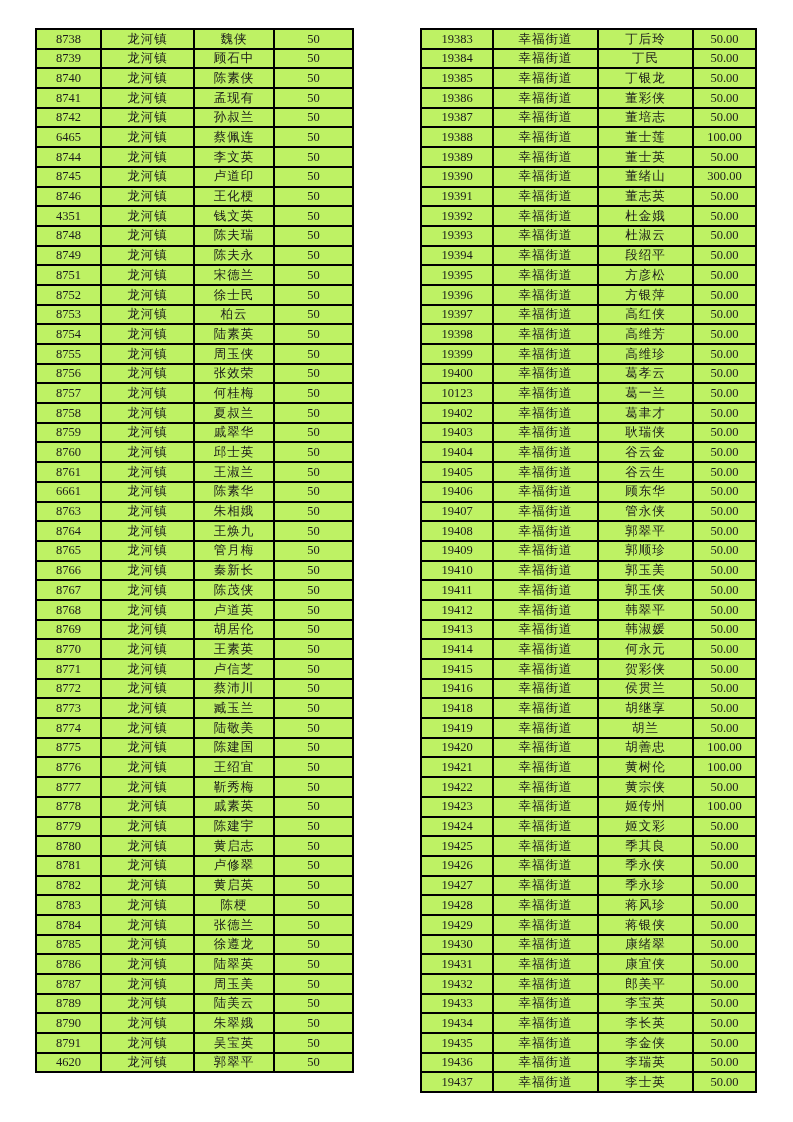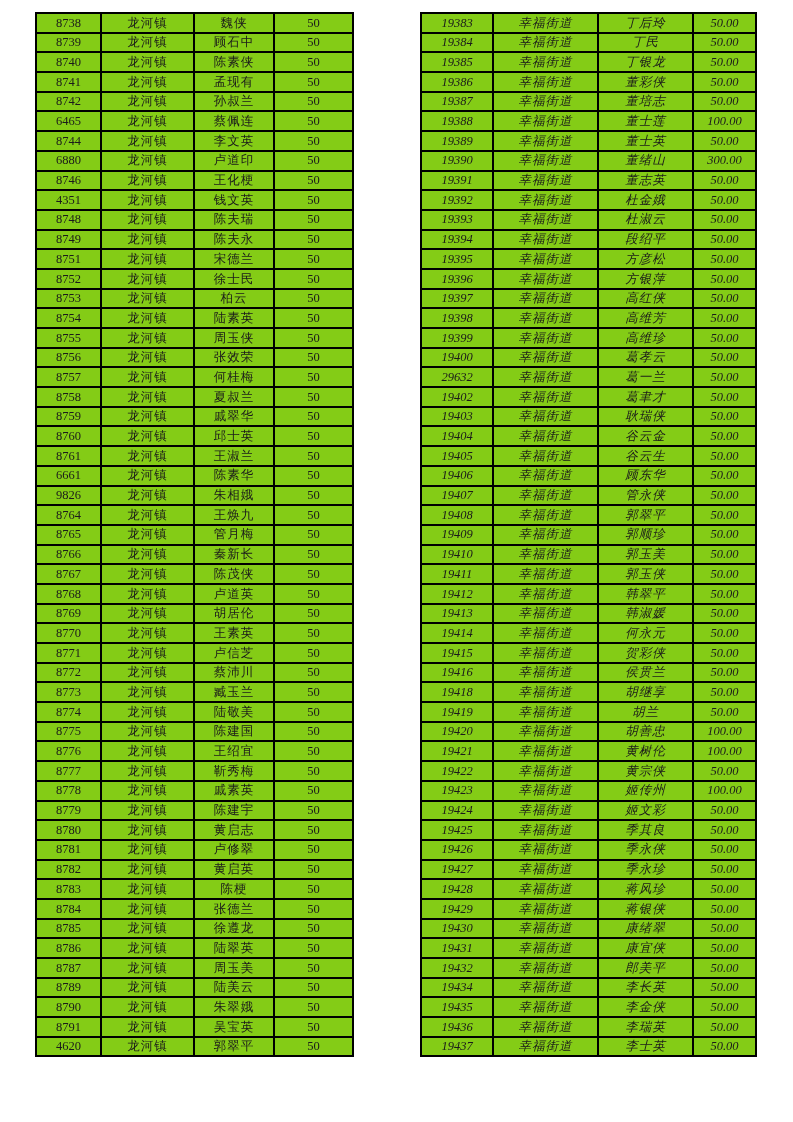--- a/index.html
+++ b/index.html
@@ -10,27 +10,27 @@
     color: #1b1b1b;
   }
   .page {
     position: relative;
     width: 793px; height: 1122px;
     overflow: hidden;
     background: #ffffff;
   }
   table.data-table {
     position: absolute;
-    top: 12px;
+    top: 28px;
     border-collapse: collapse;
     table-layout: fixed;
-    background: #84cc16;
+    background: #bef264;
   }
   table.data-table.left  { left: 35px;  width: 317px; }
-  table.data-table.right { left: 420px; width: 335px; font-style: italic; }
+  table.data-table.right { left: 420px; width: 335px; }
   table.data-table td {
     border: 2px solid #000000;
     height: 17.7px;
     padding: 0 2px;
     text-align: center;
     vertical-align: middle;
     font-size: 12.5px;
     line-height: 1;
     white-space: nowrap;
     overflow: hidden;
@@ -102,21 +102,21 @@
   </tr>
 
   <tr>
     <td class="cell-id">8744</td>
     <td class="cell-district">龙河镇</td>
     <td class="cell-name">李文英</td>
     <td class="cell-amount">50</td>
   </tr>
 
   <tr>
-    <td class="cell-id">6880</td>
+    <td class="cell-id">8745</td>
     <td class="cell-district">龙河镇</td>
     <td class="cell-name">卢道印</td>
     <td class="cell-amount">50</td>
   </tr>
 
   <tr>
     <td class="cell-id">8746</td>
     <td class="cell-district">龙河镇</td>
     <td class="cell-name">王化梗</td>
     <td class="cell-amount">50</td>
@@ -222,21 +222,21 @@
   </tr>
 
   <tr>
     <td class="cell-id">6661</td>
     <td class="cell-district">龙河镇</td>
     <td class="cell-name">陈素华</td>
     <td class="cell-amount">50</td>
   </tr>
 
   <tr>
-    <td class="cell-id">9826</td>
+    <td class="cell-id">8763</td>
     <td class="cell-district">龙河镇</td>
     <td class="cell-name">朱相娥</td>
     <td class="cell-amount">50</td>
   </tr>
 
   <tr>
     <td class="cell-id">8764</td>
     <td class="cell-district">龙河镇</td>
     <td class="cell-name">王焕九</td>
     <td class="cell-amount">50</td>
@@ -562,21 +562,21 @@
   </tr>
 
   <tr>
     <td class="cell-id">19400</td>
     <td class="cell-district">幸福街道</td>
     <td class="cell-name">葛孝云</td>
     <td class="cell-amount">50.00</td>
   </tr>
 
   <tr>
-    <td class="cell-id">29632</td>
+    <td class="cell-id">10123</td>
     <td class="cell-district">幸福街道</td>
     <td class="cell-name">葛一兰</td>
     <td class="cell-amount">50.00</td>
   </tr>
 
   <tr>
     <td class="cell-id">19402</td>
     <td class="cell-district">幸福街道</td>
     <td class="cell-name">葛聿才</td>
     <td class="cell-amount">50.00</td>
@@ -779,20 +779,26 @@
     <td class="cell-amount">50.00</td>
   </tr>
 
   <tr>
     <td class="cell-id">19432</td>
     <td class="cell-district">幸福街道</td>
     <td class="cell-name">郎美平</td>
     <td class="cell-amount">50.00</td>
   </tr>
 
+  <tr>
+    <td class="cell-id">19433</td>
+    <td class="cell-district">幸福街道</td>
+    <td class="cell-name">李宝英</td>
+    <td class="cell-amount">50.00</td>
+  </tr>
 
   <tr>
     <td class="cell-id">19434</td>
     <td class="cell-district">幸福街道</td>
     <td class="cell-name">李长英</td>
     <td class="cell-amount">50.00</td>
   </tr>
 
   <tr>
     <td class="cell-id">19435</td>

